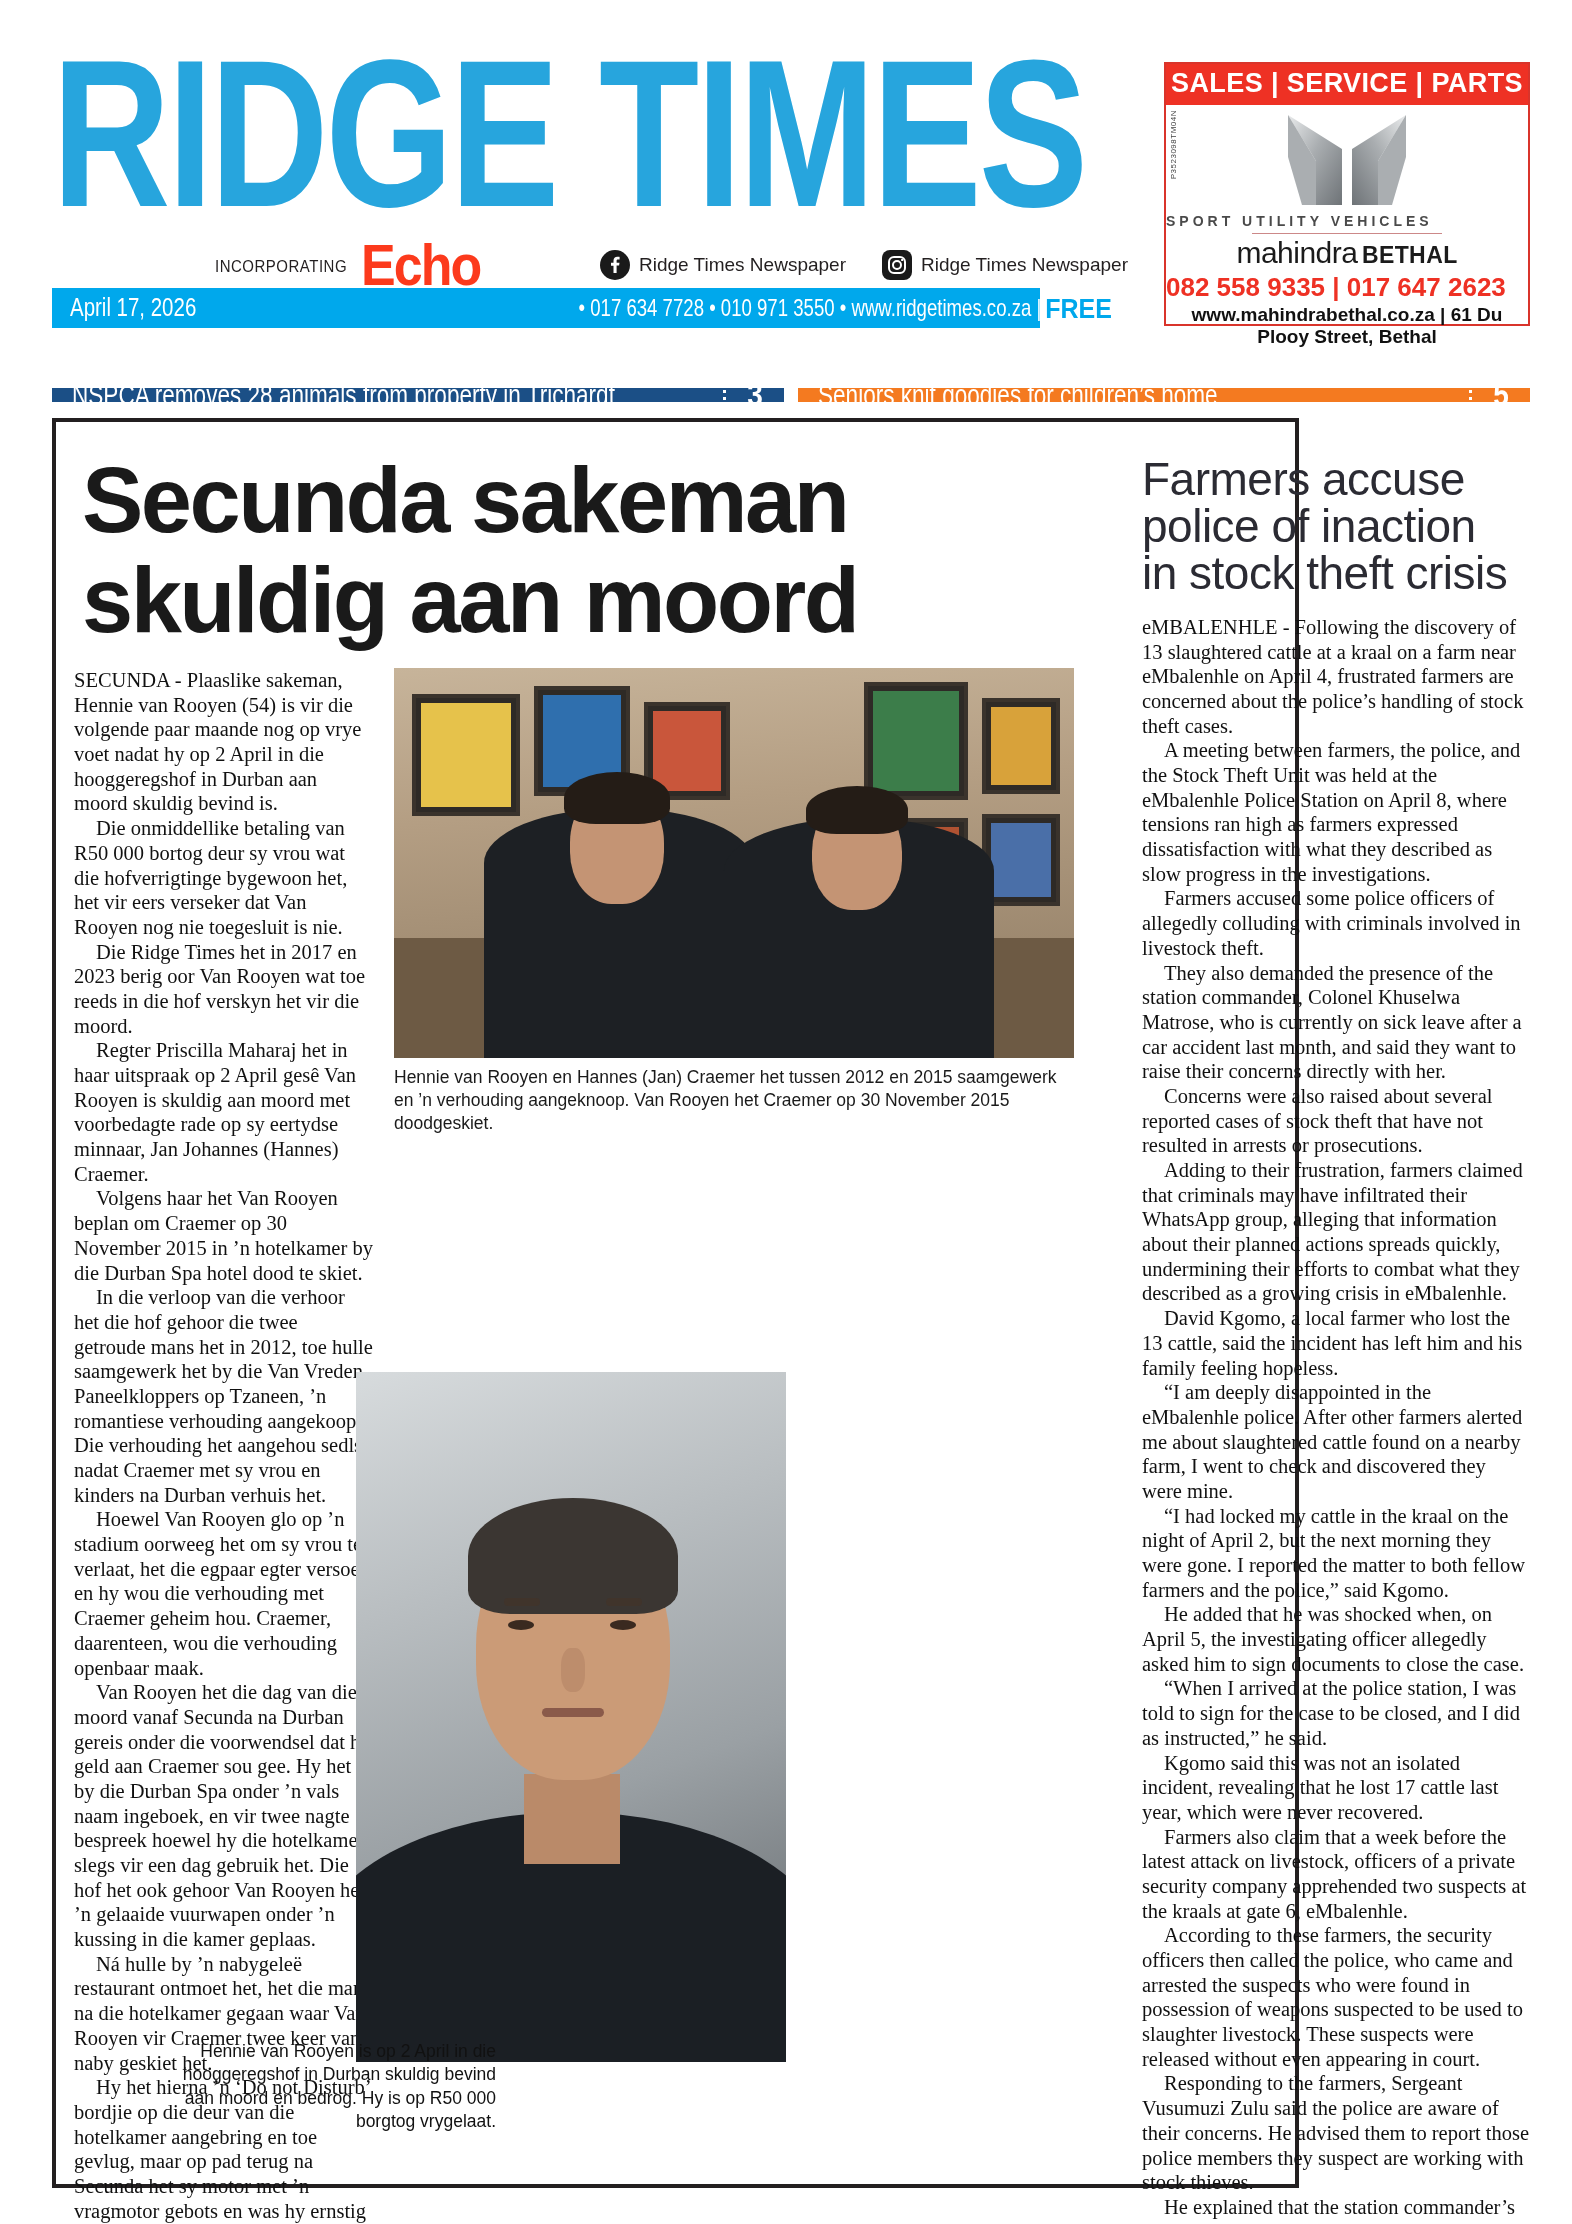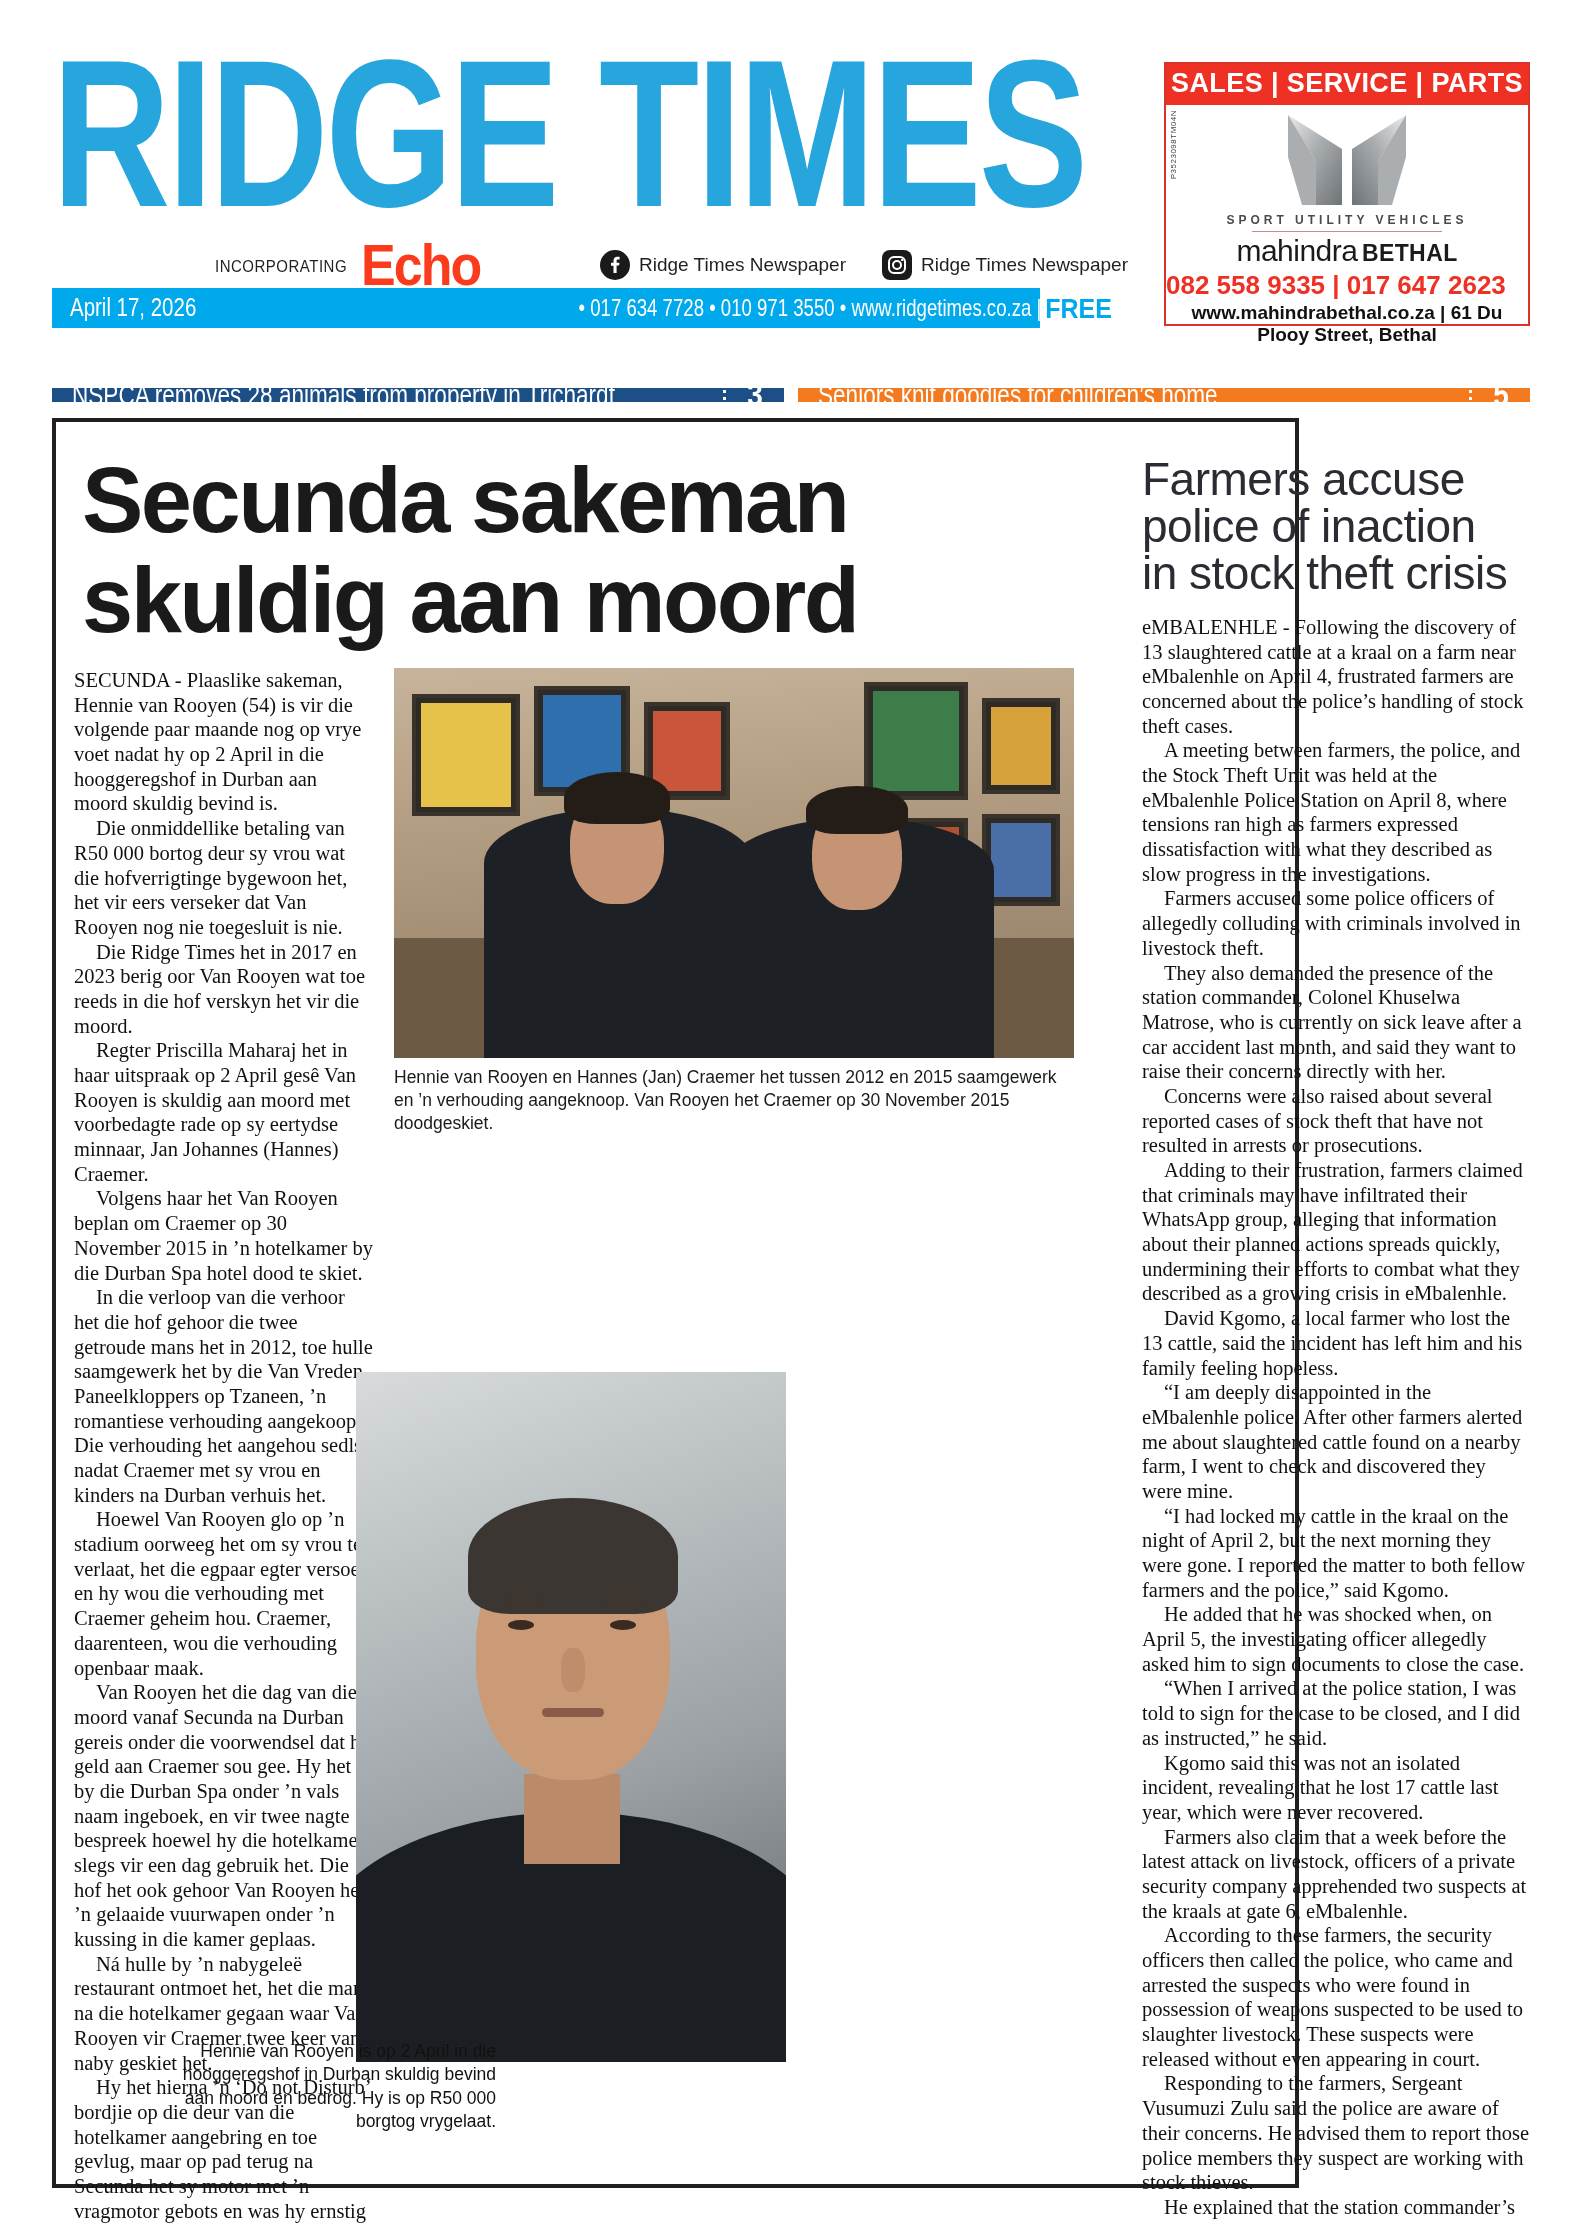--- a/index.html
+++ b/index.html
@@ -82,22 +82,22 @@
     font-family:"Liberation Sans", sans-serif; font-weight:bold;
     font-size:27px; text-align:center; padding:4px 0 6px 0; letter-spacing:0.4px;
   }
   .ad-code {
     position:absolute; left:3px; top:46px;
     font-family:"Liberation Sans", sans-serif; font-size:8px; color:#444;
     writing-mode:vertical-rl; transform:rotate(180deg); letter-spacing:0.5px;
   }
   .ad-logo { text-align:center; margin-top:4px; height:104px; }
   .ad-suv {
-    font-family:"Liberation Sans", sans-serif; font-size:12px; letter-spacing:4px;
-    color:#4a4a4a; text-align:center; font-weight:bold;
+    font-family:"Liberation Sans", sans-serif; font-size:14px; letter-spacing:4px;
+    color:#4a4a4a; font-weight:bold;
   }
   .ad-rule { width:190px; height:1px; background:#c88; margin:4px auto 2px auto; }
   .ad-brand { text-align:center; font-family:"Liberation Sans", sans-serif; color:#1b1b1b; }
   .ad-brand .m { font-size:30px; letter-spacing:-0.5px; }
   .ad-brand .b { font-size:23px; font-weight:bold; letter-spacing:0.4px; }
   .ad-phone {
     text-align:left; color:#ee3124; font-family:"Liberation Sans", sans-serif;
     font-weight:bold; font-size:26px; margin-top:2px;
   }
   .ad-web {

